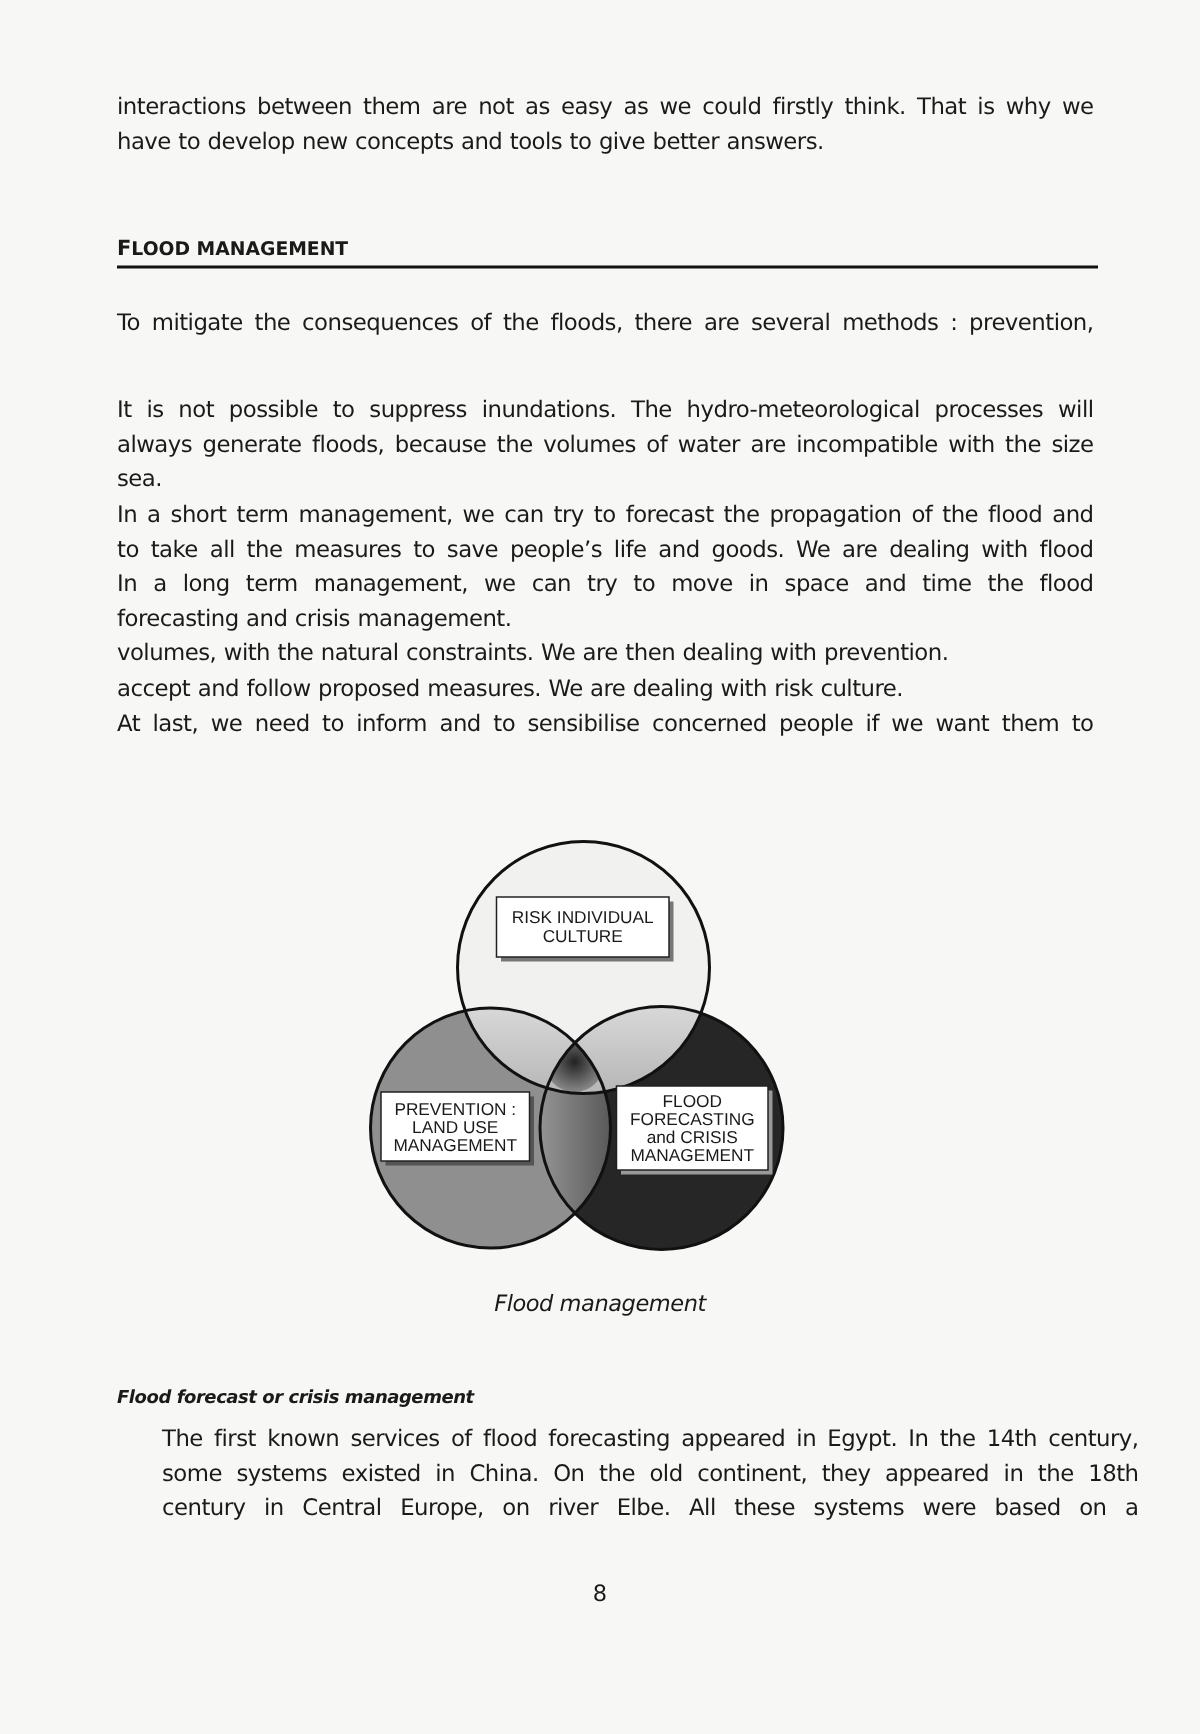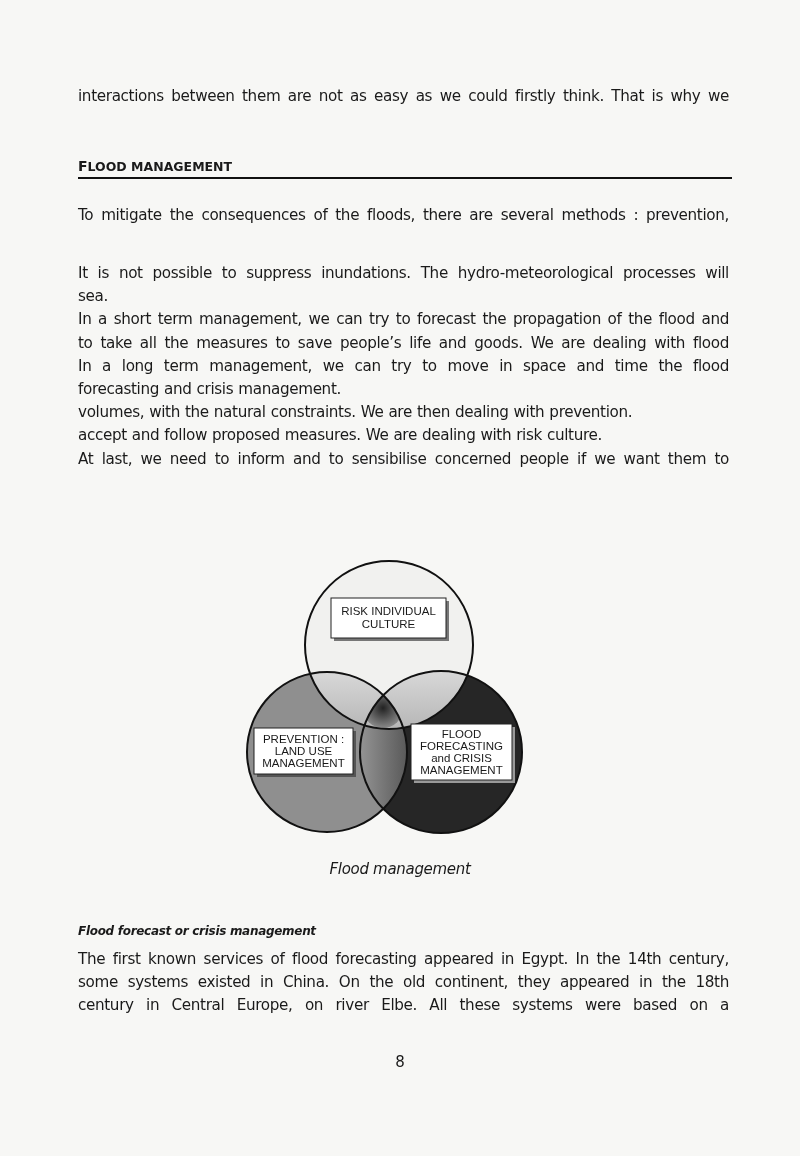--- a/index.html
+++ b/index.html
@@ -31,34 +31,36 @@
   .page-number {
     position: absolute; left: 0; width: 800px; top: 1053px; text-align: center;
     font-size: 15px;
   }
   svg.venn { position: absolute; left: 0; top: 0; }
   .vlabel { font-family: "Liberation Sans", sans-serif; font-size: 11.5px; fill: #1a1a1a; }
 </style>
 </head>
 <body>
 
-<div class="p" style="top:85px;">
+<div class="p" style="top:60px;">
   <span class="ln">interactions between them are not as easy as we could firstly think. That is why we</span>
+  <span class="ln last">have to develop new concepts and tools to give better answers.</span>
 </div>
 
 <div class="section-heading">
   <span class="big">F</span><span>LOOD MANAGEMENT</span>
 </div>
 
 <div class="p" style="top:204px;">
   <span class="ln">To mitigate the consequences of the floods, there are several methods : prevention,</span>
 </div>
 
 <div class="p" style="top:262px;">
   <span class="ln">It is not possible to suppress inundations. The hydro-meteorological processes will</span>
+  <span class="ln">always generate floods, because the volumes of water are incompatible with the size</span>
   <span class="ln last">sea.</span>
   <span class="ln">In a short term management, we can try to forecast the propagation of the flood and</span>
   <span class="ln">to take all the measures to save people’s life and goods. We are dealing with flood</span>
   <span class="ln">In a long term management, we can try to move in space and time the flood</span>
   <span class="ln last">forecasting and crisis management.</span>
   <span class="ln last">volumes, with the natural constraints. We are then dealing with prevention.</span>
   <span class="ln last">accept and follow proposed measures. We are dealing with risk culture.</span>
   <span class="ln">At last, we need to inform and to sensibilise concerned people if we want them to</span>
 </div>
 
@@ -127,19 +129,19 @@
     <text class="vlabel" x="461.5" y="750" text-anchor="middle">FORECASTING</text>
     <text class="vlabel" x="461.5" y="762" text-anchor="middle">and CRISIS</text>
     <text class="vlabel" x="461.5" y="774" text-anchor="middle">MANAGEMENT</text>
   </g>
 </svg>
 
 <div class="caption">Flood management</div>
 
 <div class="subheading">Flood forecast or crisis management</div>
 
-<div class="p" style="top:948px;">
+<div class="p" style="top:948px;margin-left:30px;">
   <span class="ln">The first known services of flood forecasting appeared in Egypt. In the 14th century,</span>
   <span class="ln">some systems existed in China. On the old continent, they appeared in the 18th</span>
   <span class="ln">century in Central Europe, on river Elbe. All these systems were based on a</span>
 </div>
 
 <div class="page-number">8</div>
 
 </body></html>

